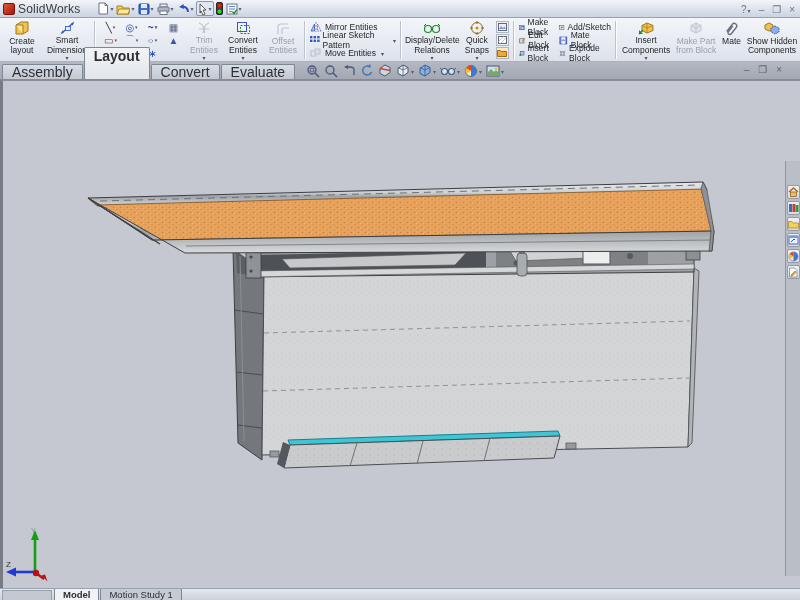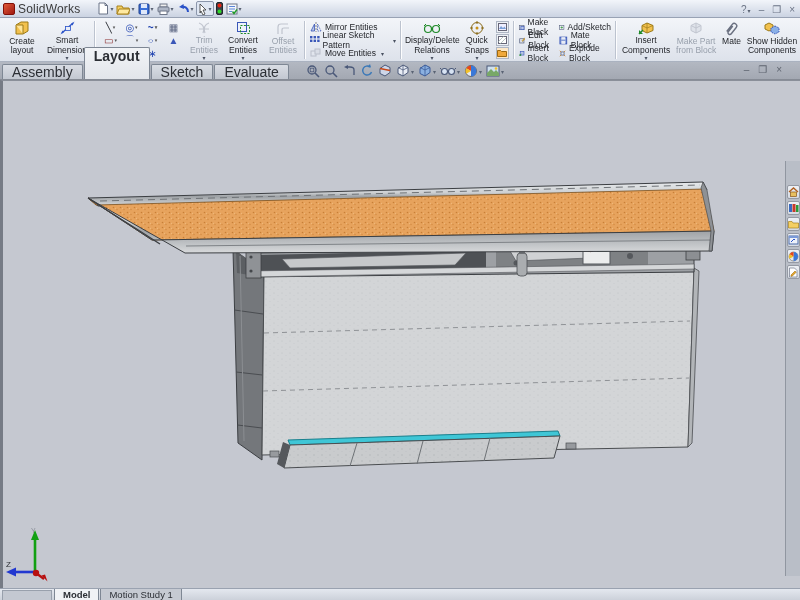--- a/index.html
+++ b/index.html
@@ -374,21 +374,21 @@
       </span>
     <span class="lbl" style="width:54px">Show Hidden Components</span>
   </div>
 </div>
 <div class="dslogo">3S</div>
 
 <div class="tabrow">
   <div class="ctabs">
     <span class="ctab">Assembly</span>
     <span class="ctab active">Layout</span>
-    <span class="ctab">Sketch</span>
+    <span class="ctab">Convert</span>
     <span class="ctab">Evaluate</span>
   </div>
   <div class="viewtb">
     <span class="vti">
         <svg width="14" height="14" viewBox="0 0 14 14">
           <circle cx="6" cy="6" r="4" fill="none" stroke="#4a5878" stroke-width="1.3"></circle>
           <line x1="9" y1="9" x2="13" y2="13" stroke="#4a5878" stroke-width="1.6"></line>
           <rect x="4.2" y="4.2" width="3.6" height="3.6" fill="none" stroke="#4a5878" stroke-width=".8"></rect>
         </svg>
       </span>

